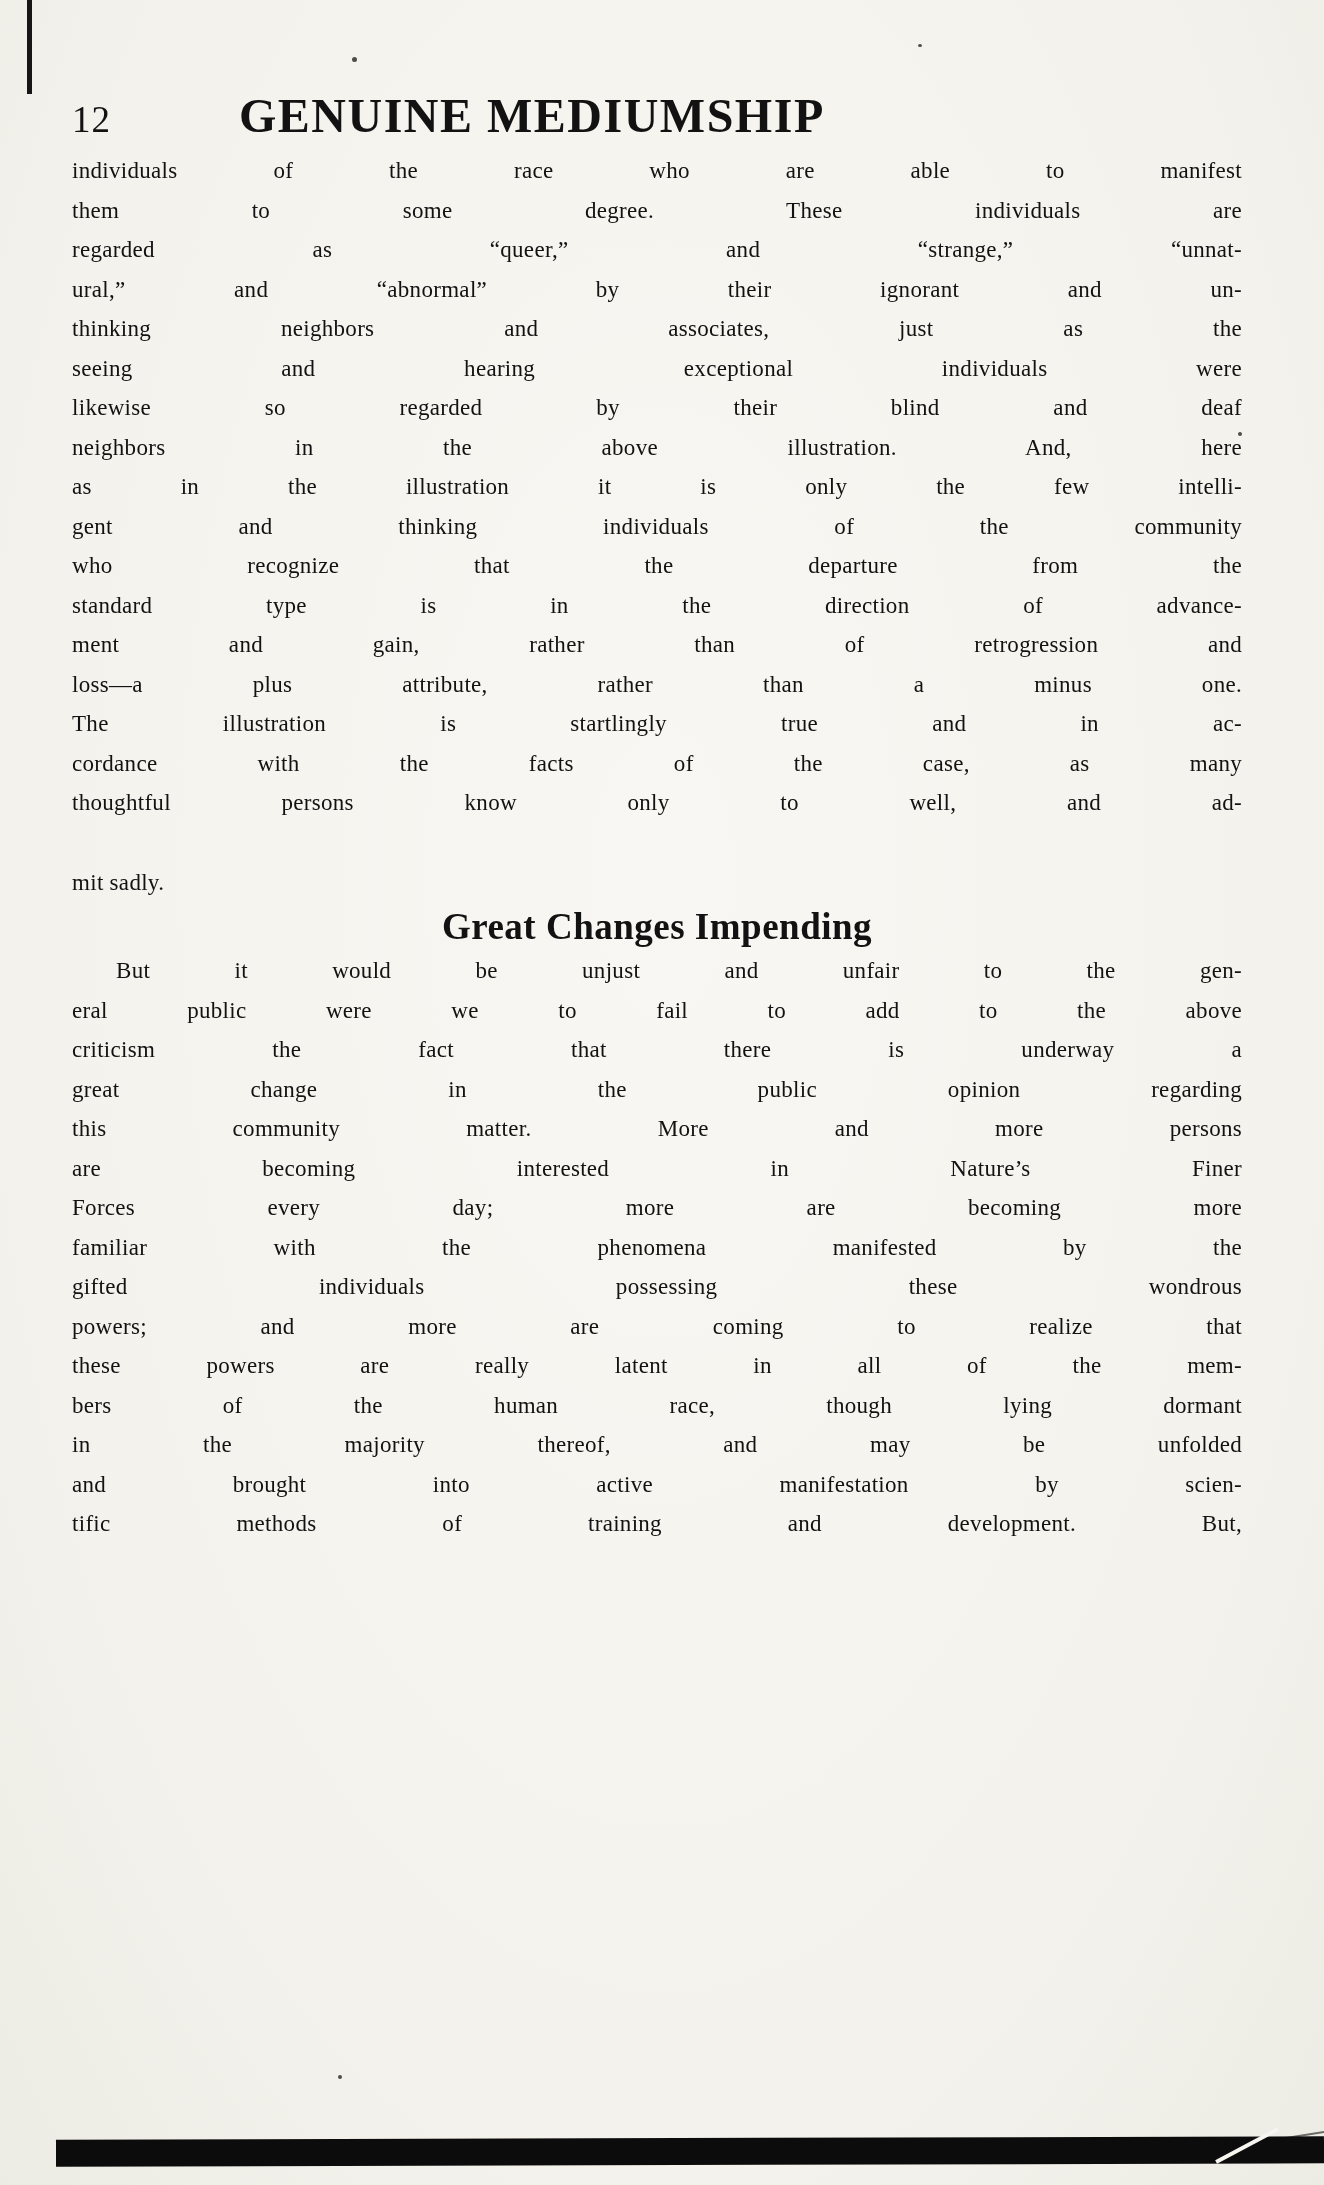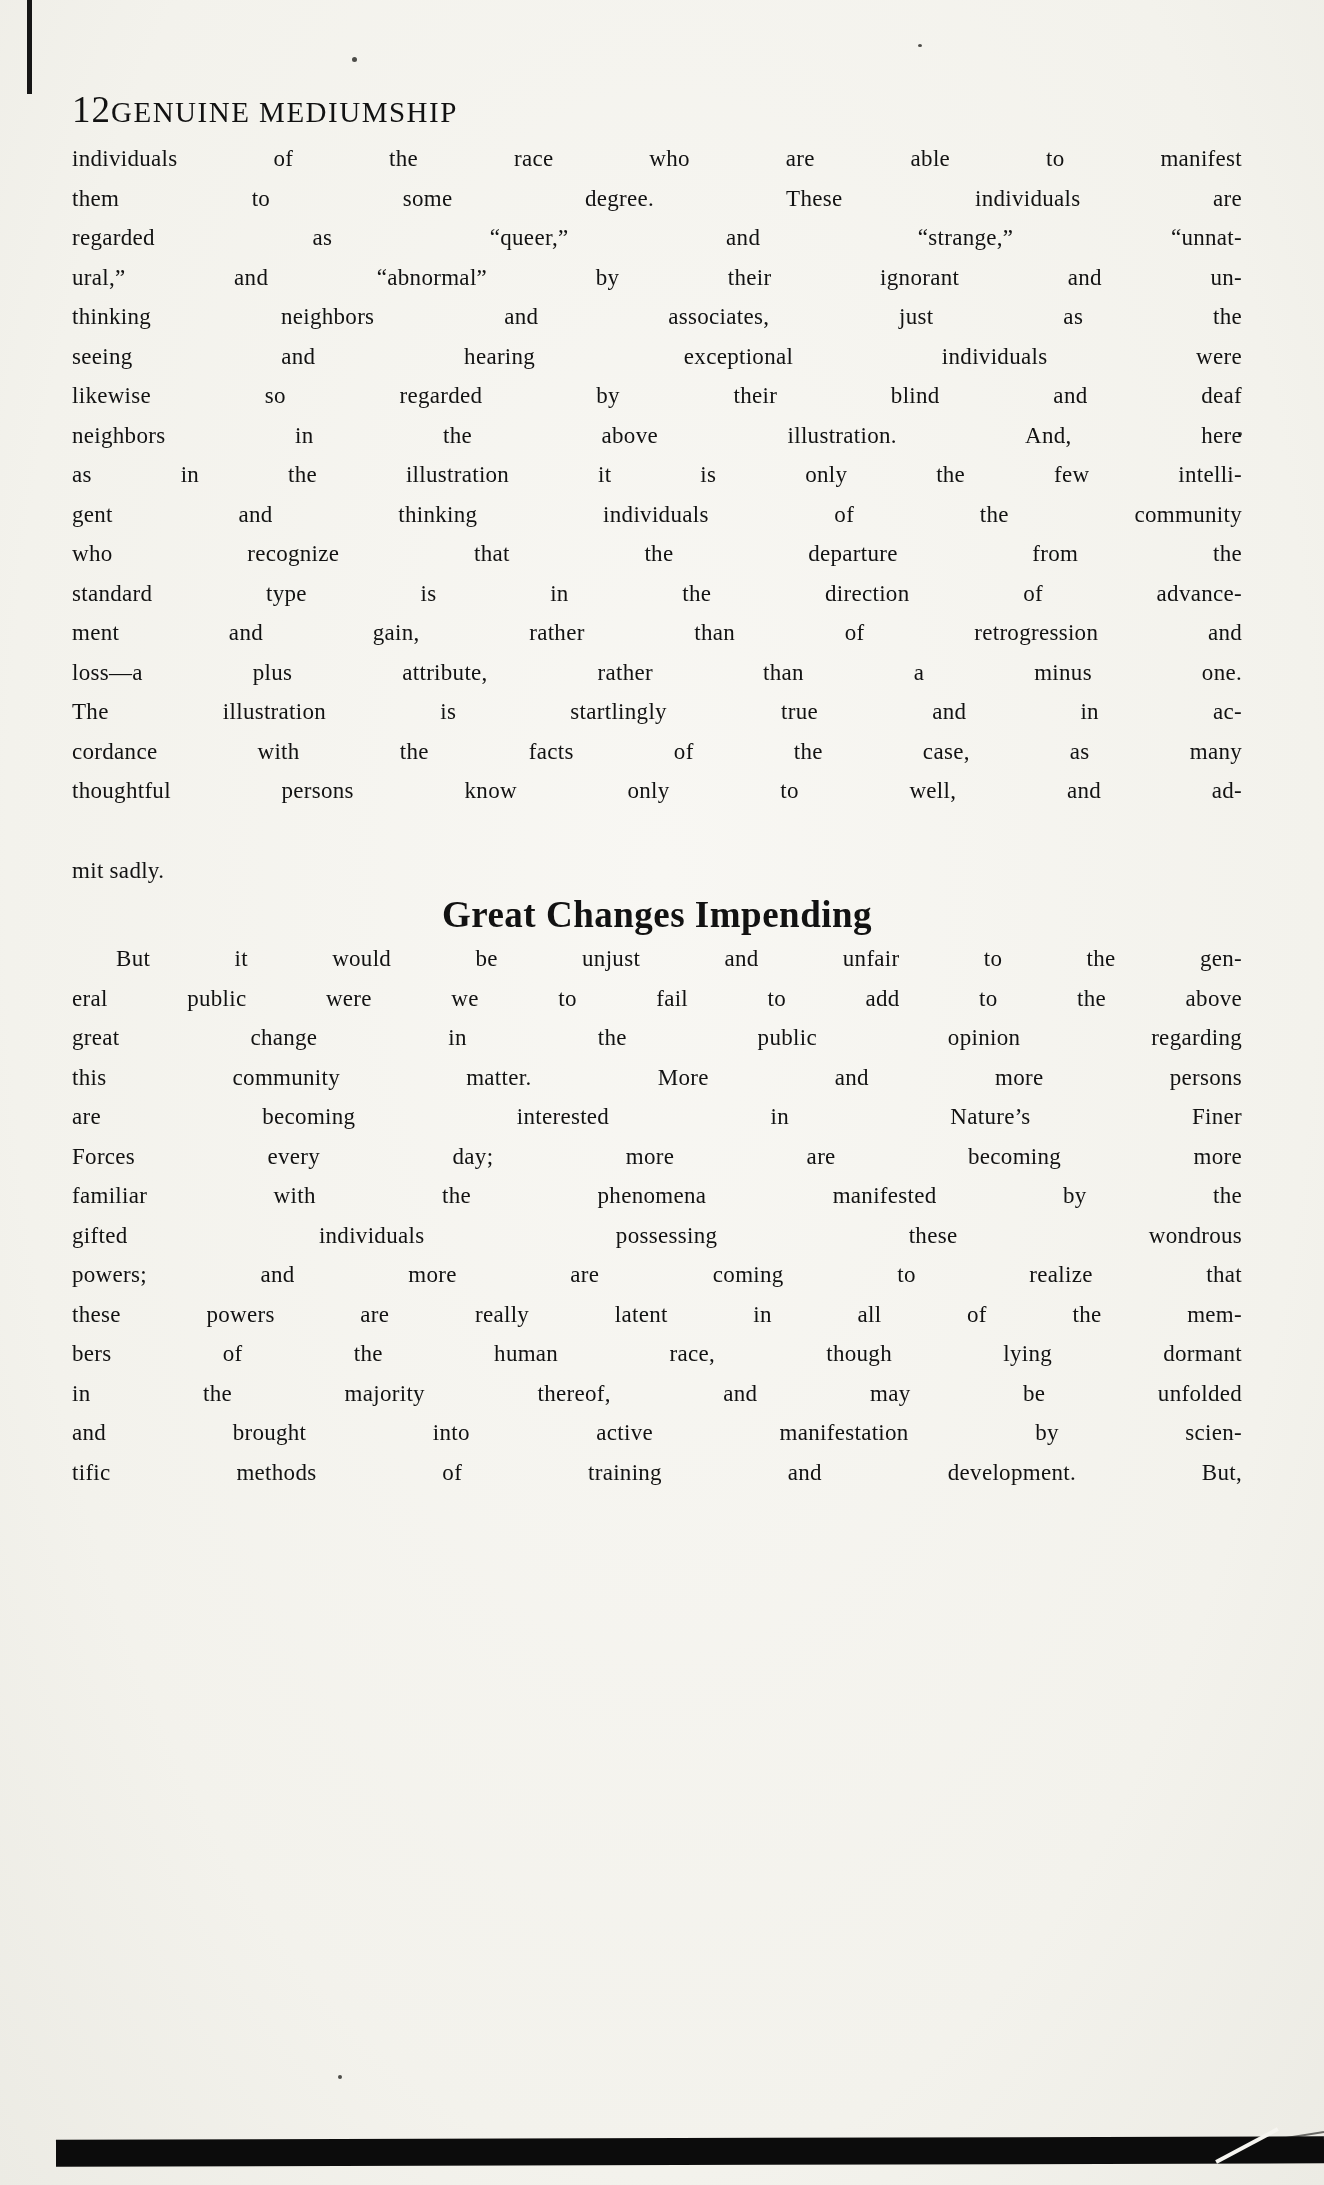--- a/index.html
+++ b/index.html
@@ -27,23 +27,24 @@
   .header-row {
     display: flex;
     align-items: baseline;
     margin-bottom: 8px;
   }
   .page-number {
     font-size: 37px;
     letter-spacing: 1px;
   }
   .page-title {
-    font-size: 29px;
-    font-weight: 400;
+    font-size: 48px;
+    font-weight: 700;
     letter-spacing: 1.5px;
+    margin-left: 128px;
     white-space: nowrap;
   }
   .paragraph { }
   .line {
     font-size: 23px;
     line-height: 39.5px;
     text-align: justify;
     text-align-last: justify;
     white-space: normal;
     letter-spacing: 0.3px;
@@ -147,20 +148,21 @@
         <div class="line">cordance with the facts of the case, as many</div>
         <div class="line">thoughtful persons know only to well, and ad-</div>
         <div class="line flush">mit sadly.</div>
       </div>
 
     <div class="section-heading">Great Changes Impending</div>
 
     <div class="paragraph">
         <div class="line indent">But it would be unjust and unfair to the gen-</div>
         <div class="line">eral public were we to fail to add to the above</div>
+        <div class="line">criticism the fact that there is underway a</div>
         <div class="line">great change in the public opinion regarding</div>
         <div class="line">this community matter. More and more persons</div>
         <div class="line">are becoming interested in Nature’s Finer</div>
         <div class="line">Forces every day; more are becoming more</div>
         <div class="line">familiar with the phenomena manifested by the</div>
         <div class="line">gifted individuals possessing these wondrous</div>
         <div class="line">powers; and more are coming to realize that</div>
         <div class="line">these powers are really latent in all of the mem-</div>
         <div class="line">bers of the human race, though lying dormant</div>
         <div class="line">in the majority thereof, and may be unfolded</div>

